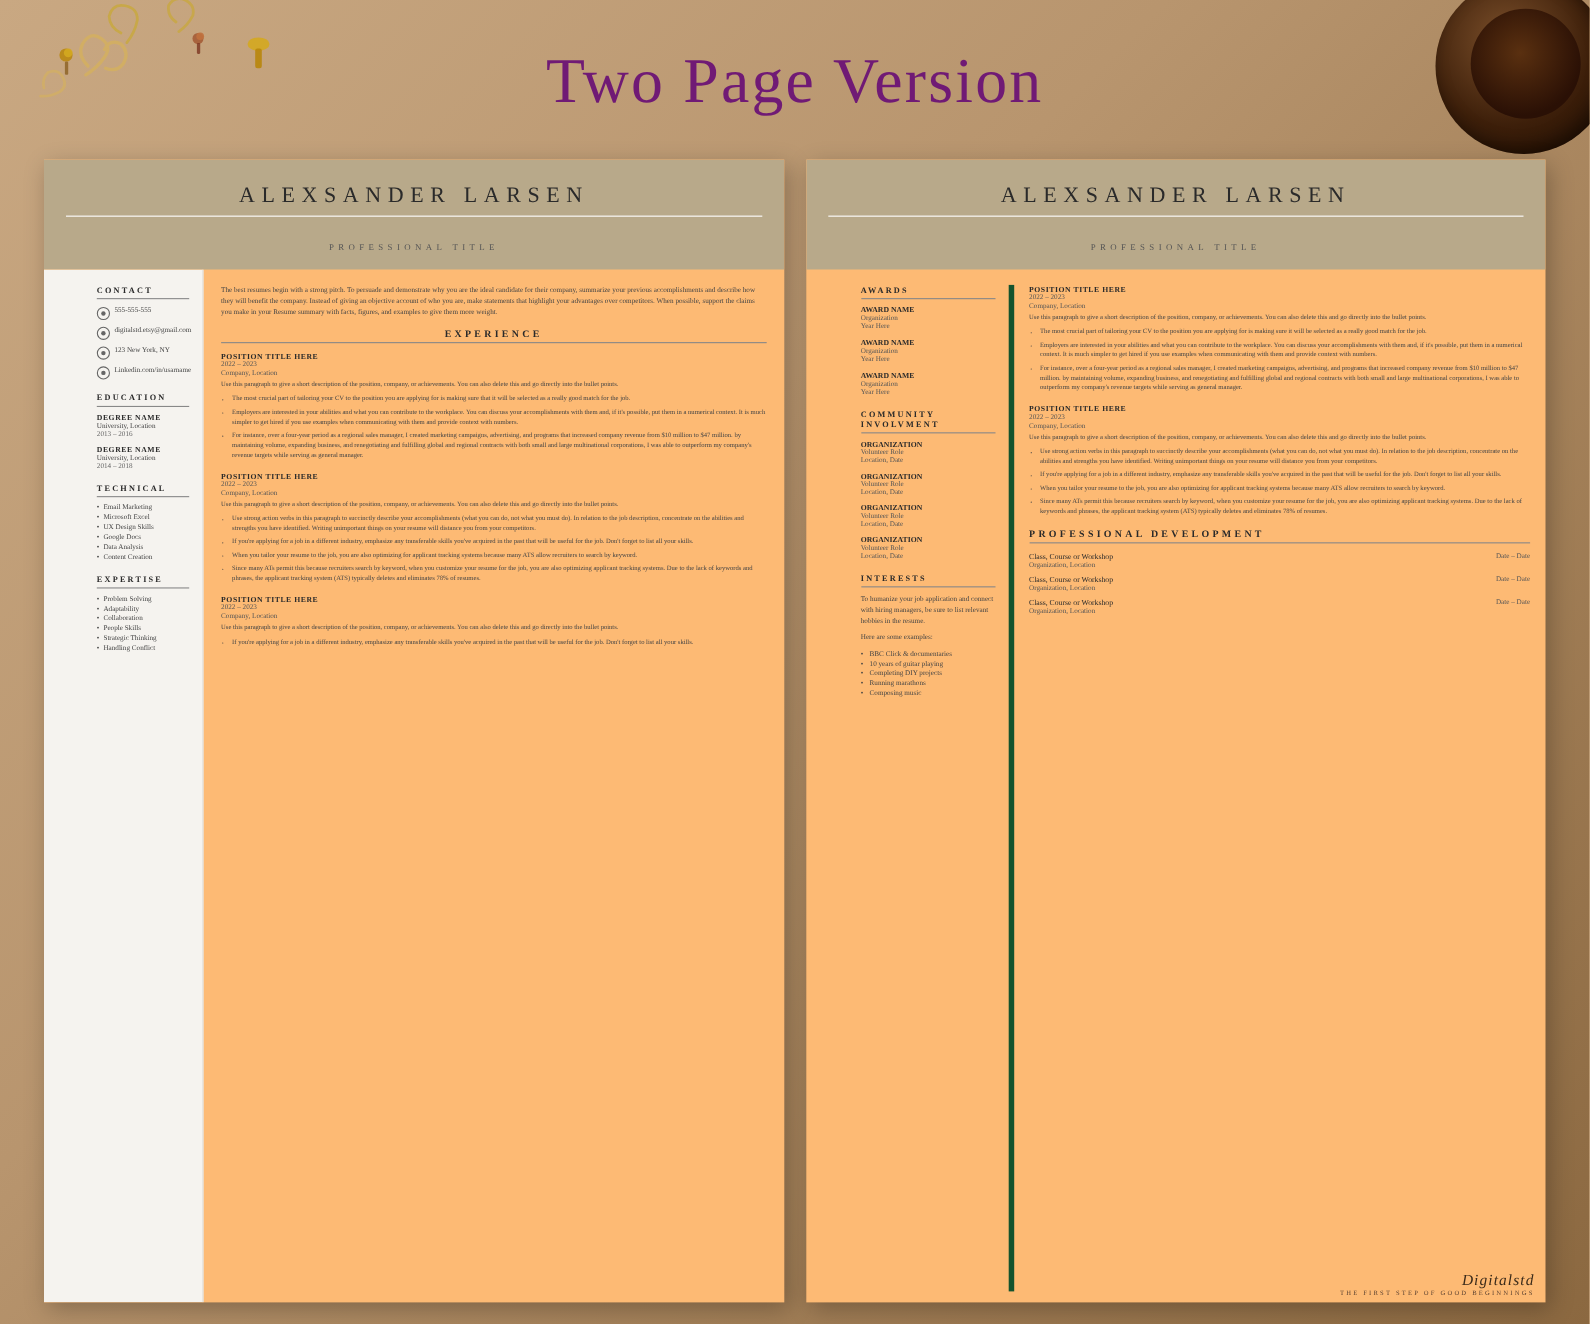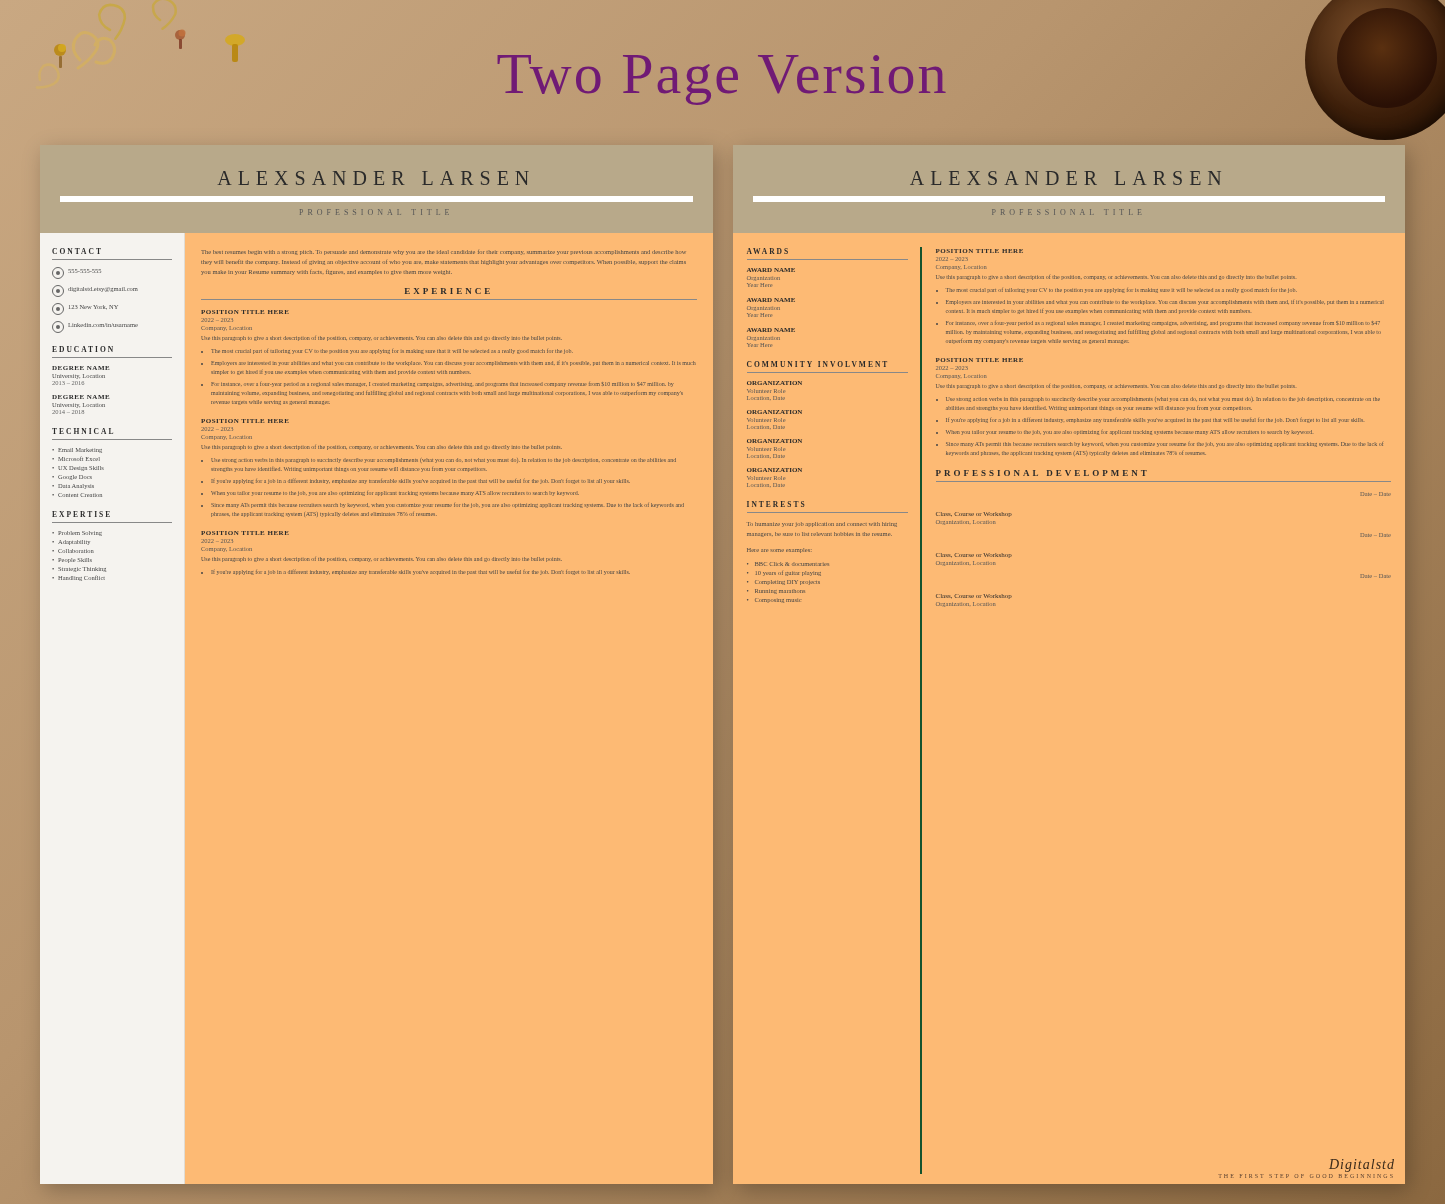--- a/index.html
+++ b/index.html
@@ -70,22 +70,22 @@
       letter-spacing: 6px;
       color: #2a2a2a;
       text-transform: uppercase;
       margin-bottom: 6px;
     }
     .resume-title-label {
       font-size: 8px;
       letter-spacing: 4px;
       color: #555;
       text-transform: uppercase;
-      border-top: 6px solid #ffffff;
-      padding-top: 6px;
+      border-top: 1px solid #ffffff;
+      padding-top: 23px;
       margin-top: 4px;
     }
 
     
     .resume-body {
       display: flex;
       flex: 1;
       overflow: hidden;
     }
 
@@ -93,20 +93,21 @@
     .resume-sidebar {
       width: 145px;
       min-width: 145px;
       background: #f5f3ef;
       padding: 14px 12px;
       border-right: 1px solid #e0dcd4;
     }
 
     .sidebar-section {
       margin-bottom: 12px;
+      margin-left: 36px;
     }
     .sidebar-section-title {
       font-size: 7.5px;
       font-weight: 700;
       letter-spacing: 2px;
       text-transform: uppercase;
       color: #2a2a2a;
       border-bottom: 1px solid #888;
       padding-bottom: 3px;
       margin-bottom: 6px;
@@ -291,21 +292,20 @@
 
     .prof-dev-entry {
       display: flex;
       justify-content: space-between;
       margin-bottom: 6px;
     }
     .prof-dev-left { }
     .prof-dev-title {
       font-size: 7px;
       color: #2a2a2a;
-      margin-top: 20px;
     }
     .prof-dev-org {
       font-size: 6.5px;
       color: #555;
     }
     .prof-dev-date {
       font-size: 6.5px;
       color: #555;
     }
 
@@ -502,21 +502,21 @@
 
   <div class="resume-page">
 
     <div class="resume-header">
       <div class="resume-name">ALEXSANDER LARSEN</div>
       <div class="resume-title-label">PROFESSIONAL TITLE</div>
     </div>
 
     <div style="display:flex;flex:1;overflow:hidden;padding:14px 14px 10px;">
 
-      <div style="width:175px;min-width:175px;padding-right:12px;border-right:2px solid #14532d;">
+      <div style="width:175px;min-width:175px;padding-right:12px;border-right:5px solid #14532d;">
 
         <div class="sidebar-section">
           <div class="sidebar-section-title">AWARDS</div>
           <div class="awards-entry">
             <div class="award-name">AWARD NAME</div>
             <div class="award-org">Organization</div>
             <div class="award-year">Year Here</div>
           </div>
           <div class="awards-entry">
             <div class="award-name">AWARD NAME</div>

